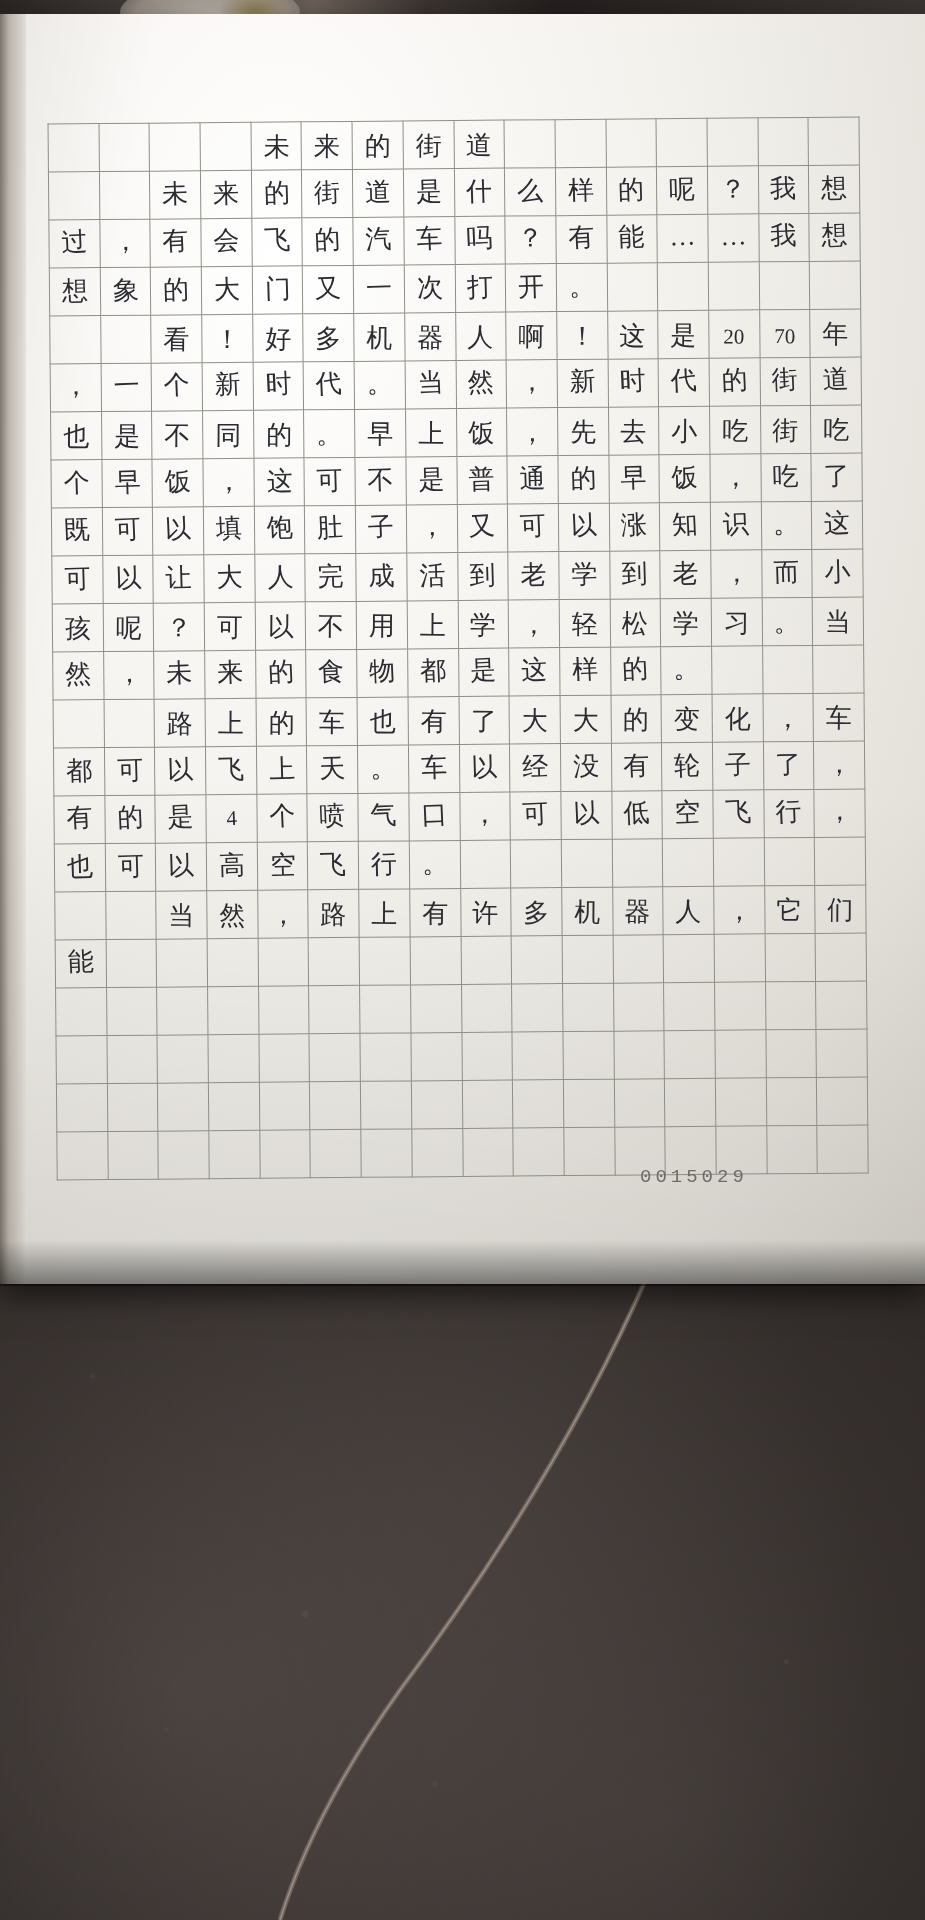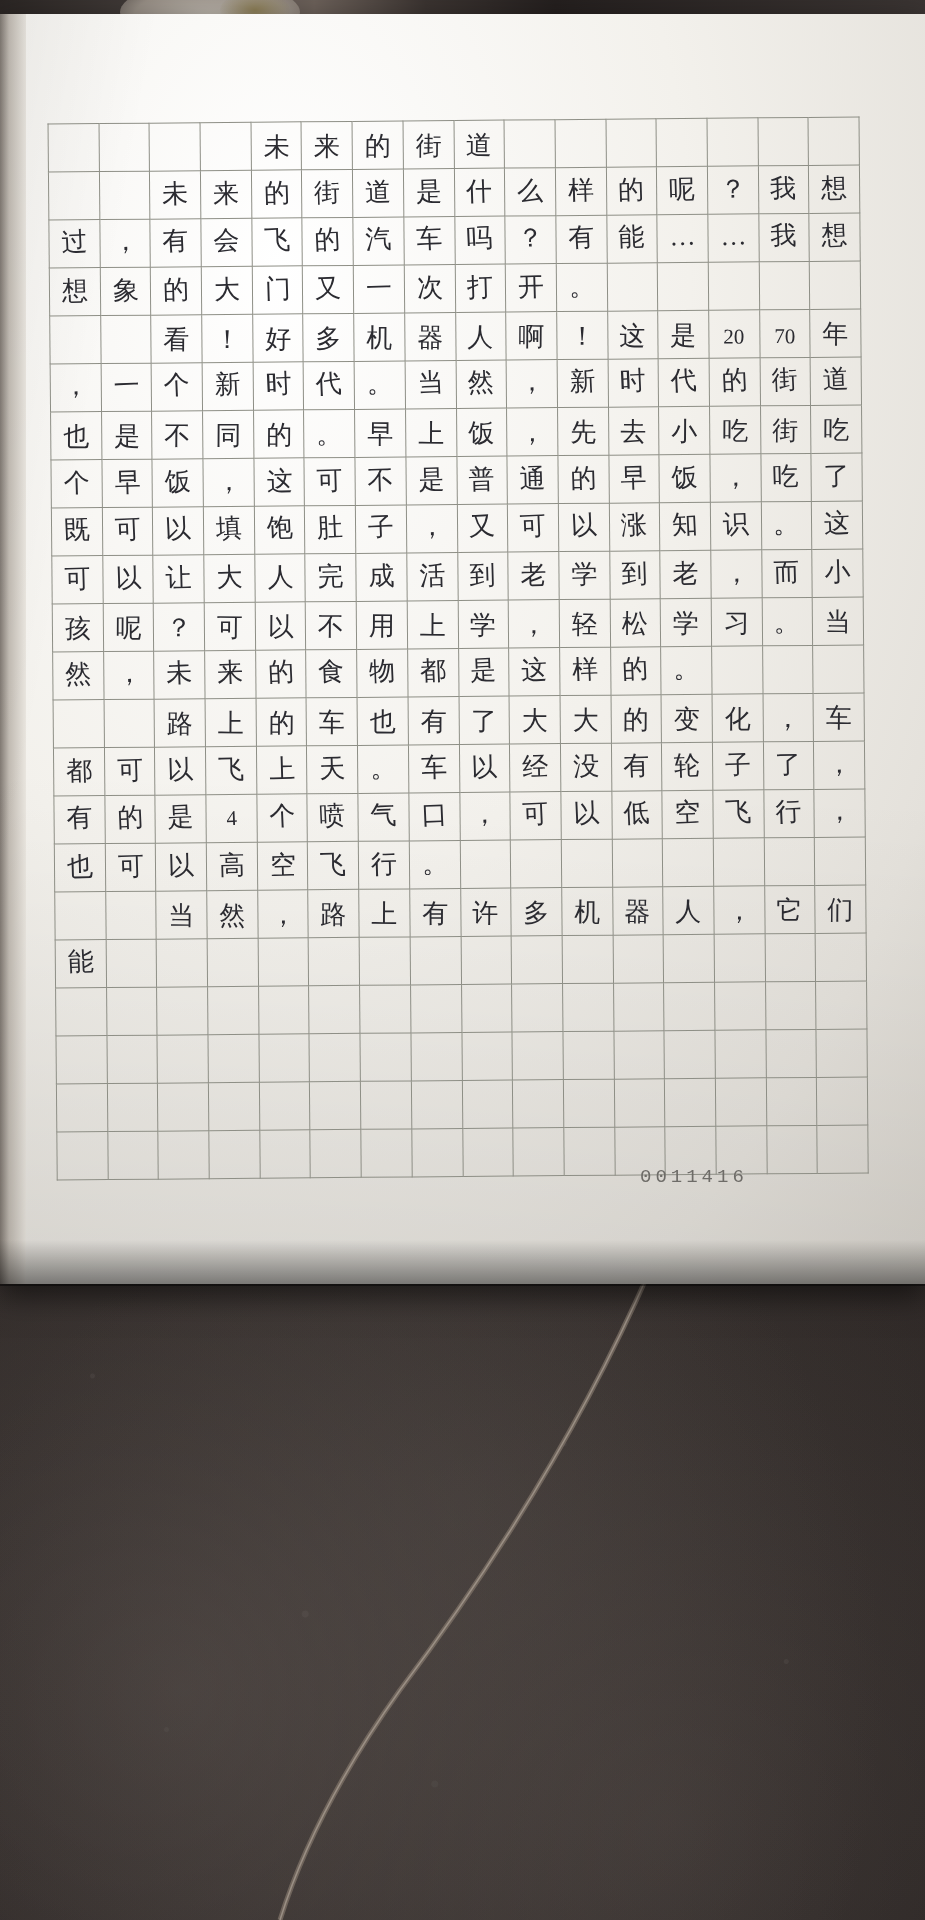--- a/index.html
+++ b/index.html
@@ -577,17 +577,17 @@
               <td></td>
               <td></td>
               <td></td>
               <td></td>
               <td></td>
             </tr>
           </tbody>
       </table>
     </div>
 
-    <div class="serial">0011416</div>
+    <div class="serial">0015029</div>
     <div class="paper-shadow-bottom"></div>
   </div>
 
 </div>
 
 </body></html>

